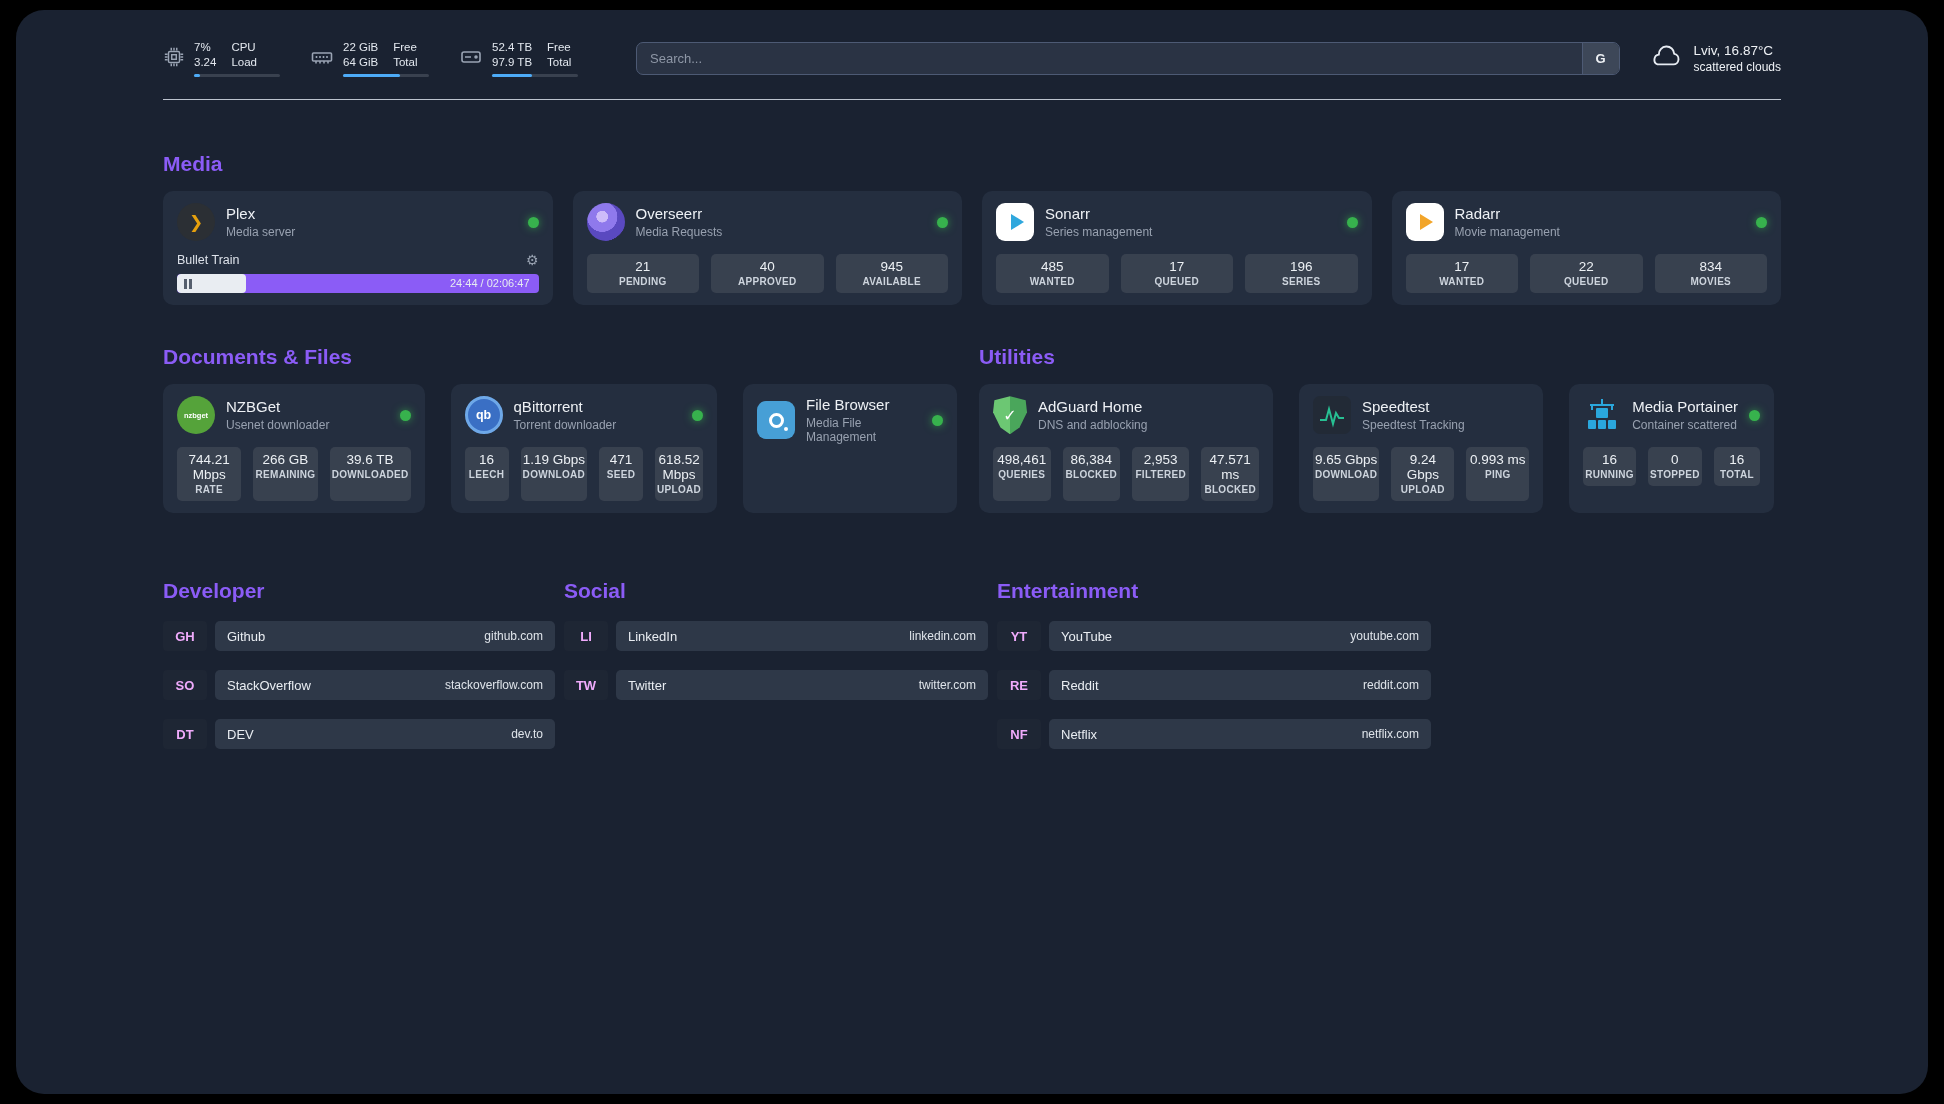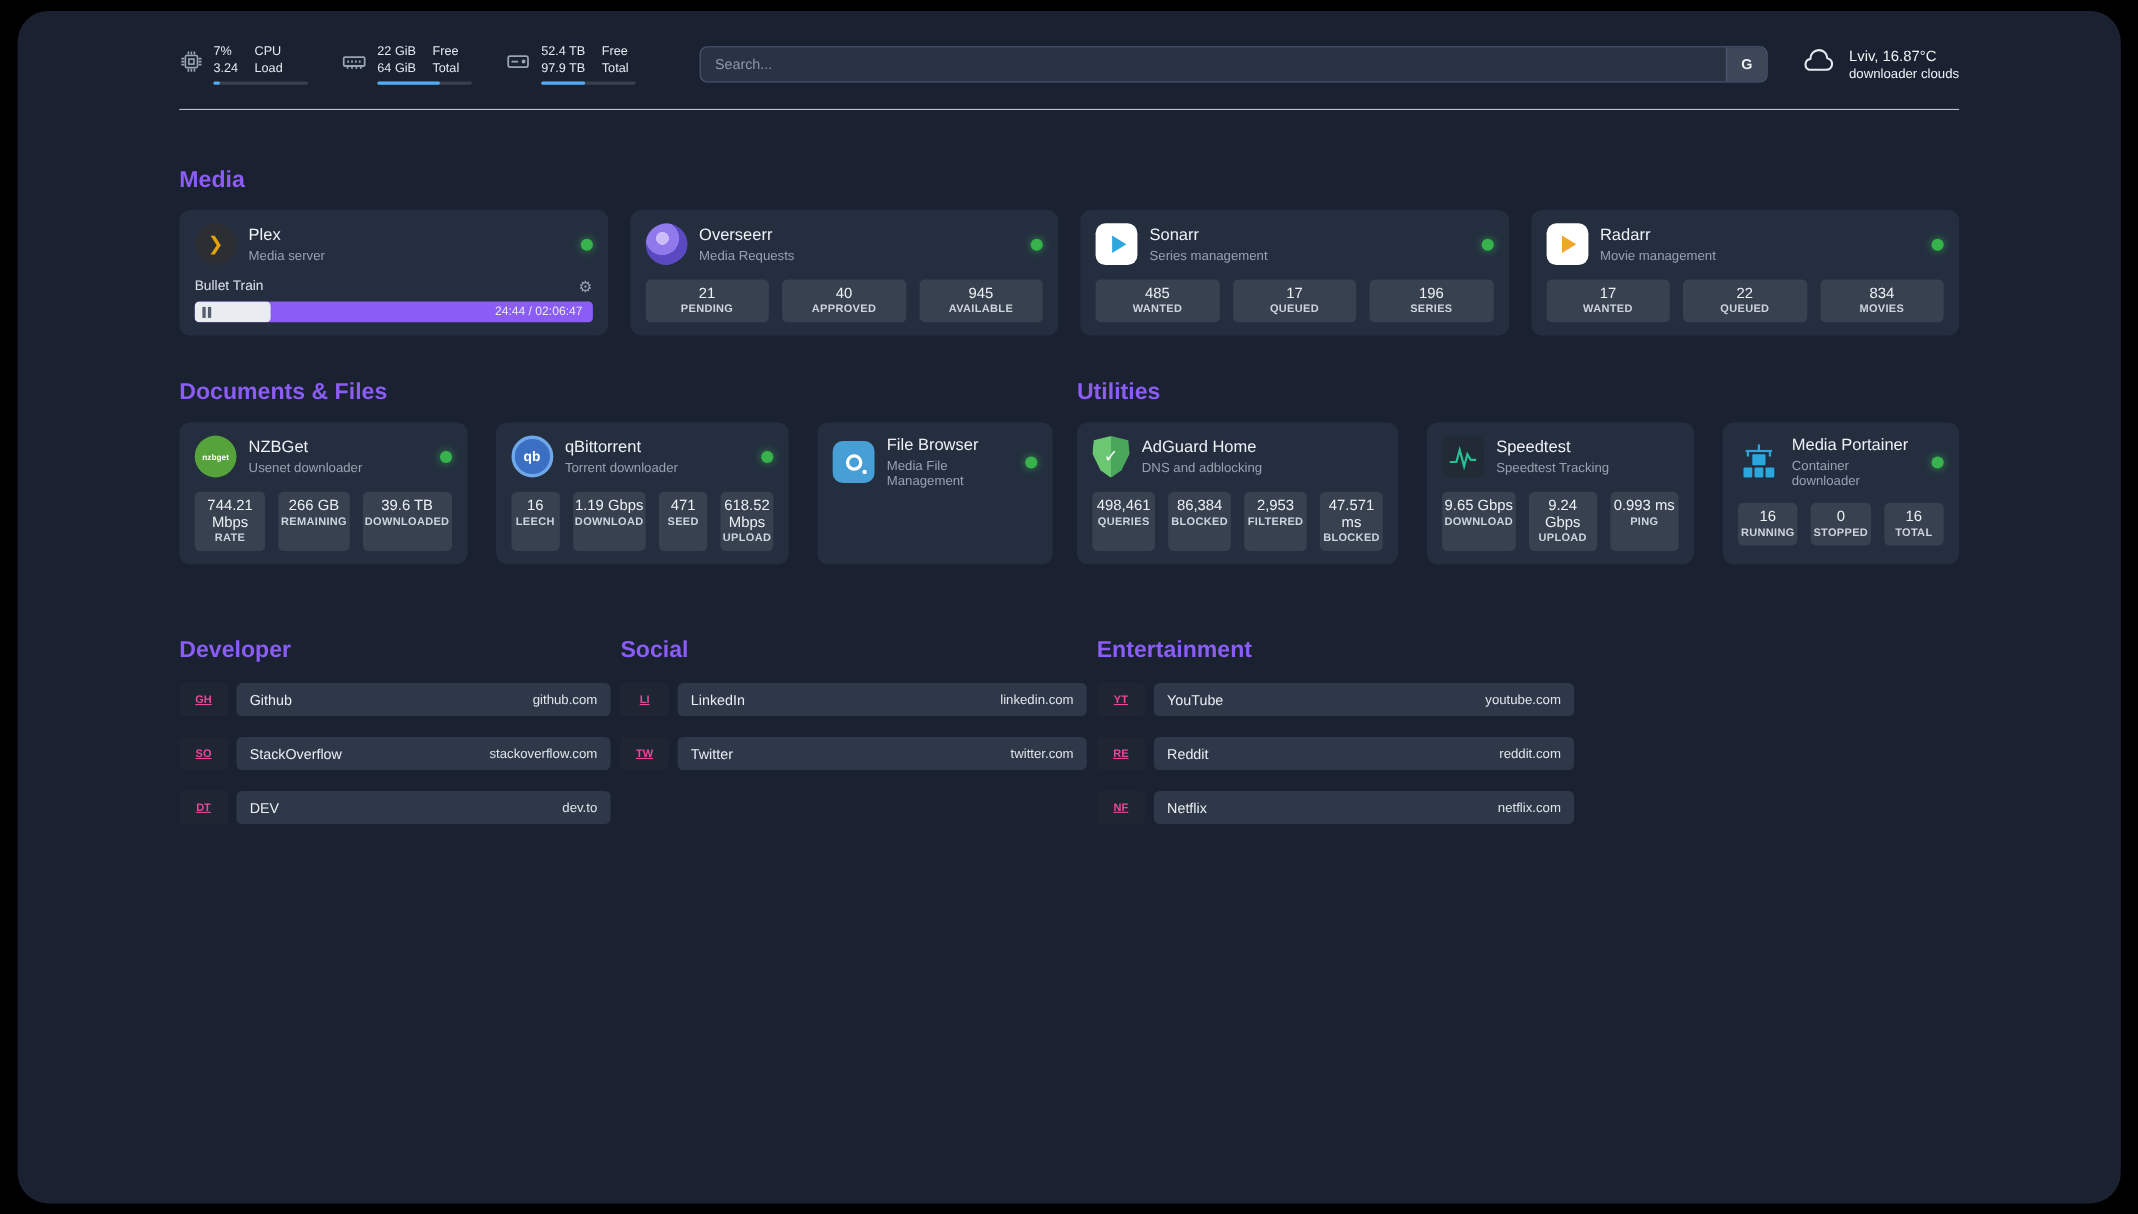--- a/index.html
+++ b/index.html
@@ -72,21 +72,21 @@
   .pbar { position:relative; height:19px; background:#8b5cf6; border-radius:4px; margin-top:7px; overflow:hidden; }
   .pfill { position:absolute; left:0; top:0; bottom:0; background:#e9edf2; border-radius:4px; }
   .pause { position:absolute; left:7px; top:4.5px; display:flex; gap:2.5px; cursor:pointer; }
   .pause i { width:2.5px; height:10px; background:#555e6d; display:block; }
   .ptime { position:absolute; right:9px; top:0; line-height:19px; font-size:11px; color:#e6ebf1; }
 
   
   .bookmarks { display:grid; grid-template-columns:392px 424px 434px; column-gap:9px; margin-top:66px; }
   .bm-col h2 { margin-bottom:18px; }
   .bm-row { display:flex; height:30px; margin-bottom:19px; cursor:pointer; }
-  .bm-abbr { width:44px; flex:none; display:flex; align-items:center; justify-content:center; font-size:10px; font-weight:700; color:#ec4899; background:#1e2634; border-radius:4px;text-decoration:underline; }
+  .bm-abbr { width:44px; flex:none; display:flex; align-items:center; justify-content:center; font-size:13px; font-weight:700; color:#f0abfc; background:#1e2634; border-radius:4px; }
   .bm-pill { flex:1; margin-left:8px; background:#2e3848; border-radius:5px; display:flex; align-items:center; justify-content:space-between; padding:0 12px; }
   .bm-name { font-size:13px; color:#e9edf2; }
   .bm-url { font-size:12px; color:#dfe4ea; }
 </style>
 </head>
 <body>
 
 <div class="frame">
   <div class="content">
 
@@ -172,21 +172,21 @@
       </div>
 
       <div class="weather">
         <span>
           <svg width="36" height="28" viewBox="0 0 34 24" fill="none" stroke="#e6ebf2" stroke-width="1.8" stroke-linejoin="round">
             <path d="M9 19h15a5 5 0 0 0 .8-9.9A7.2 7.2 0 0 0 10.2 9.8 4.8 4.8 0 0 0 9 19z"></path>
           </svg>
         </span>
         <div class="weather-text">
           <span class="weather-loc">Lviv, 16.87°C</span>
-          <span class="weather-cond">downloader clouds</span>
+          <span class="weather-cond">scattered clouds</span>
         </div>
       </div>
     </header>
 
     <hr class="divider">
 
     <section class="sec-media">
       <h2 class="section-title">Media</h2>
       <div class="grid4">
 
@@ -447,21 +447,21 @@
                   <rect x="7" y="9" width="2" height="4"></rect>
                     <rect x="27" y="9" width="2" height="4"></rect>
                   <rect x="12" y="11" width="12" height="10" rx="1"></rect>
                   <rect x="4" y="23" width="8" height="9" rx="1"></rect>
                     <rect x="14" y="23" width="8" height="9" rx="1"></rect>
                     <rect x="24" y="23" width="8" height="9" rx="1"></rect>
                 </svg>
               </div>
               <div class="head-text">
                 <span class="app-name">Media Portainer</span>
-                <span class="app-desc">Container downloader</span>
+                <span class="app-desc">Container scattered</span>
               </div>
               <span class="dot"></span>
             </div>
             <div class="stats">
               <div class="stat">
                 <div class="stat-value">16</div>
                 <div class="stat-label">RUNNING</div>
               </div>
               <div class="stat">
                 <div class="stat-value">0</div>

